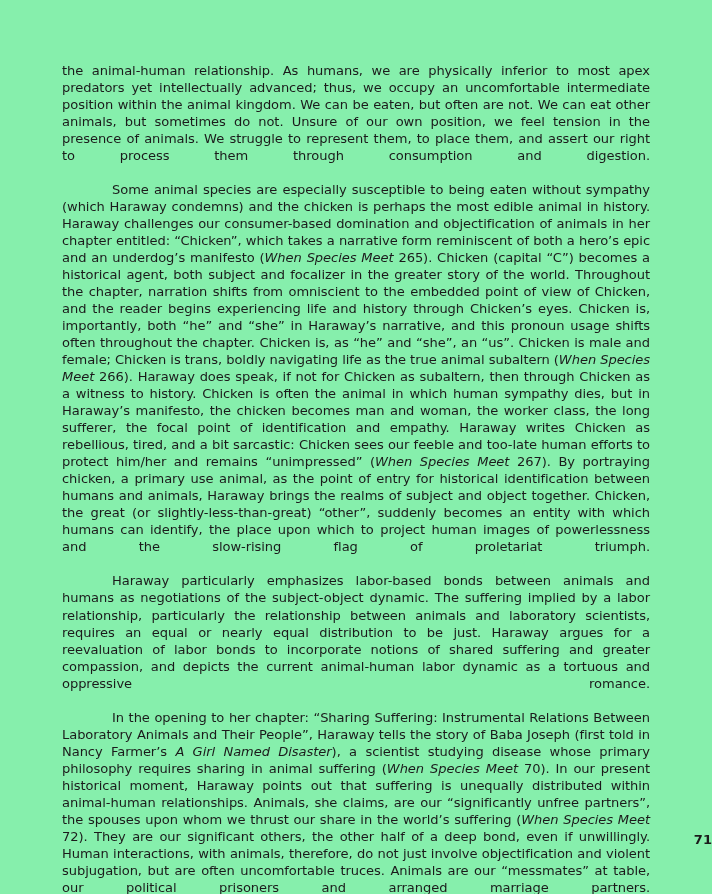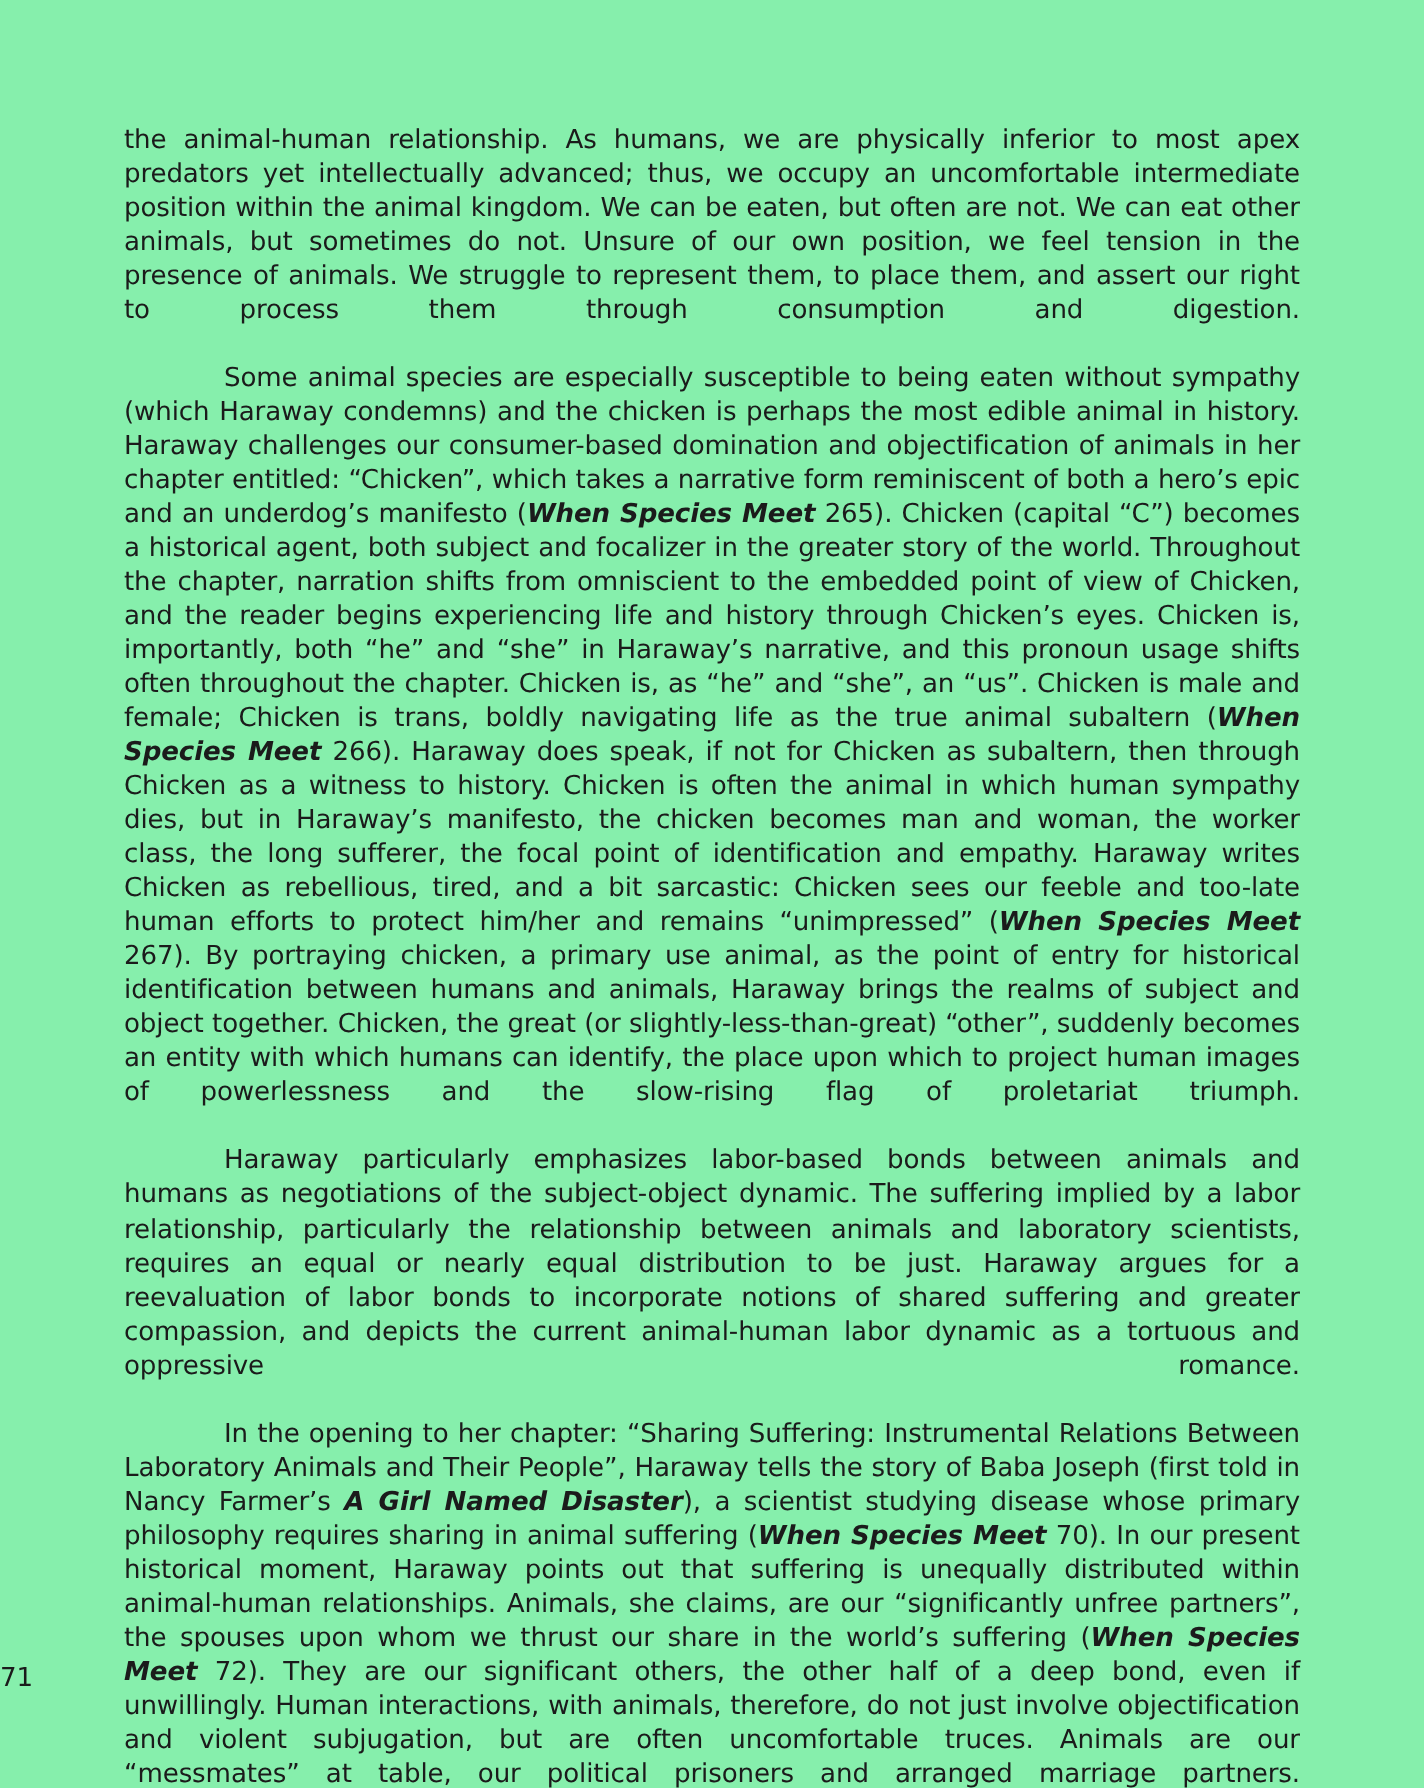--- a/index.html
+++ b/index.html
@@ -53,31 +53,30 @@
 
   
   p.para:after {
     content: "";
     display: inline-block;
     width: 100%;
   }
 
   em.title {
     font-style: italic;
-    font-weight: bold;
   }
 
   #page-number {
     position: absolute;
     left: 0;
     top: 832px;
     width: 712px;
-    text-align: left;
+    text-align: right;
     font-size: 13.05px;
-    font-weight: normal;
+    font-weight: bold;
     color: #1b1b1b;
     font-family: "DejaVu Sans", sans-serif;
   }
 </style>
 </head>
 <body style="background: rgb(255, 255, 255);">
 
 <div id="page" style="background: #86efac;">
 
   <div id="text-column">

